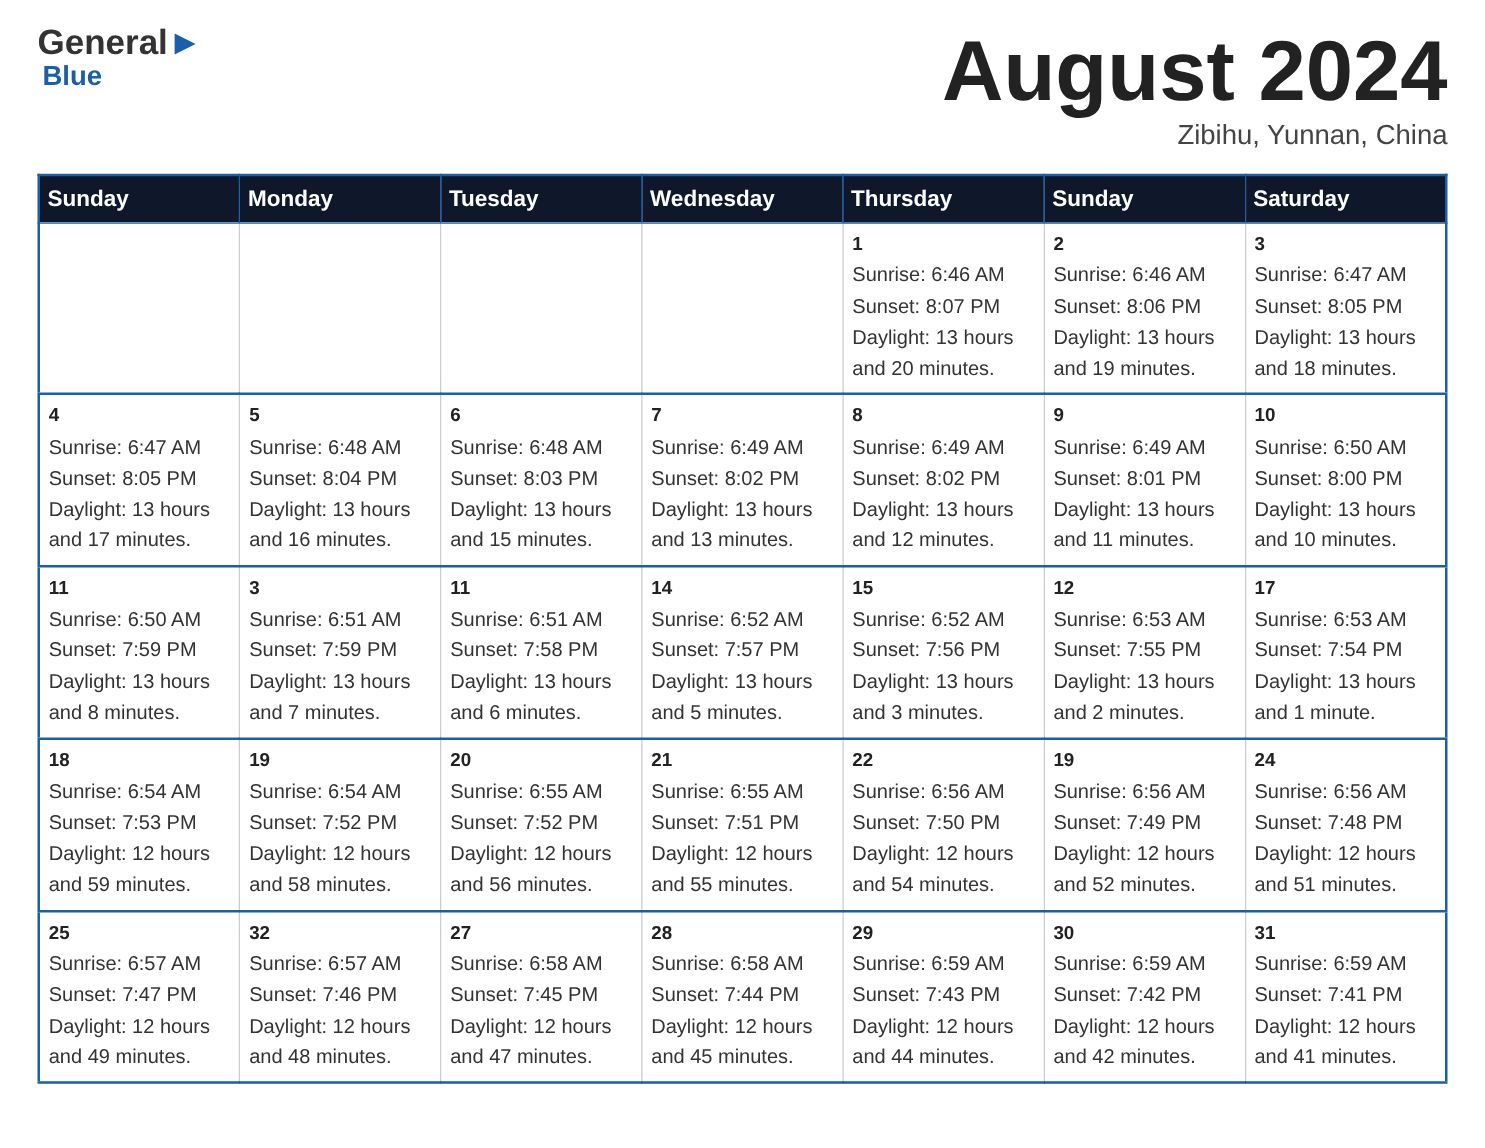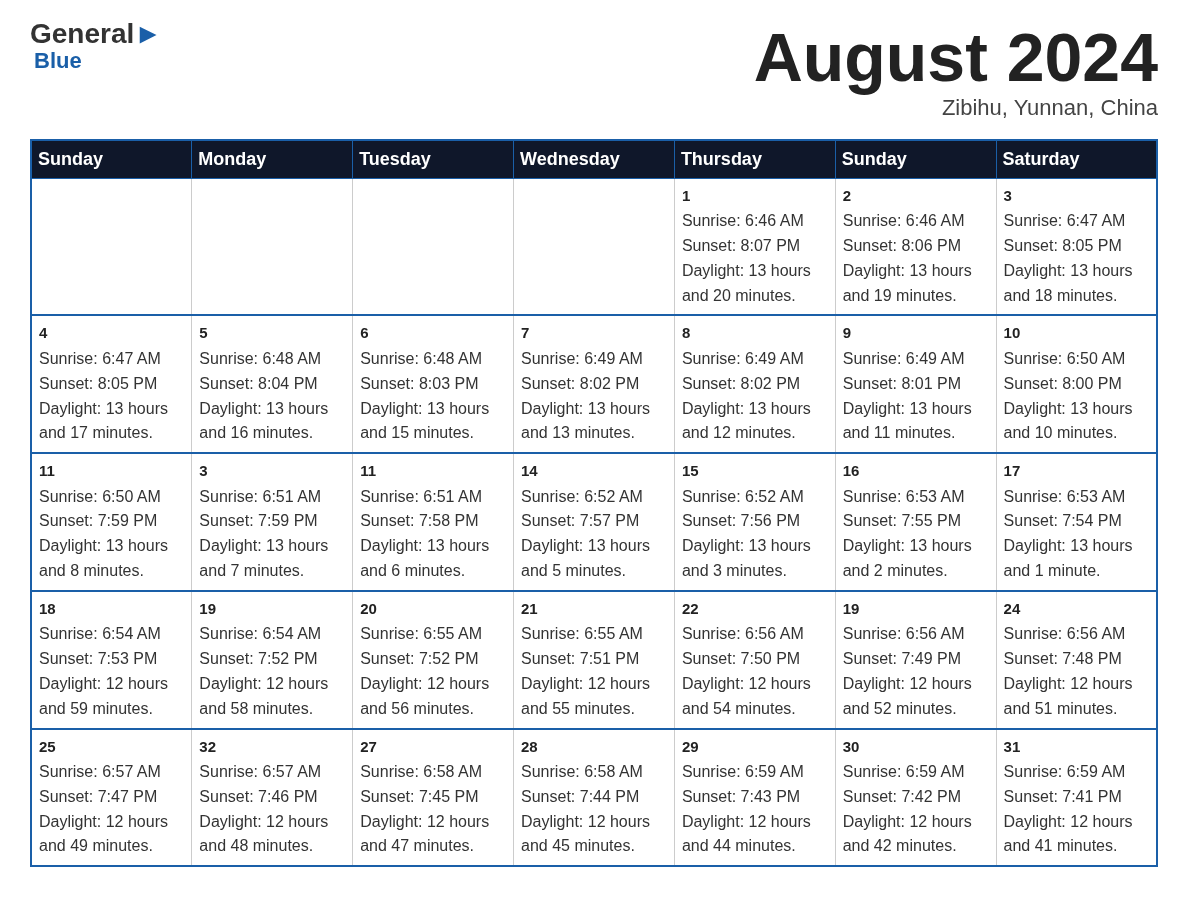--- a/index.html
+++ b/index.html
@@ -187,21 +187,21 @@
         </td>
         <td>
           <span class="day-number">14</span>
           <div class="day-info">Sunrise: 6:52 AM<br>Sunset: 7:57 PM<br>Daylight: 13 hours<br>and 5 minutes.</div>
         </td>
         <td>
           <span class="day-number">15</span>
           <div class="day-info">Sunrise: 6:52 AM<br>Sunset: 7:56 PM<br>Daylight: 13 hours<br>and 3 minutes.</div>
         </td>
         <td>
-          <span class="day-number">16</span>
+          <span class="day-number">12</span>
           <div class="day-info">Sunrise: 6:53 AM<br>Sunset: 7:55 PM<br>Daylight: 13 hours<br>and 2 minutes.</div>
         </td>
         <td>
           <span class="day-number">17</span>
           <div class="day-info">Sunrise: 6:53 AM<br>Sunset: 7:54 PM<br>Daylight: 13 hours<br>and 1 minute.</div>
         </td>
       </tr>
       <tr>
         <td>
           <span class="day-number">18</span>

